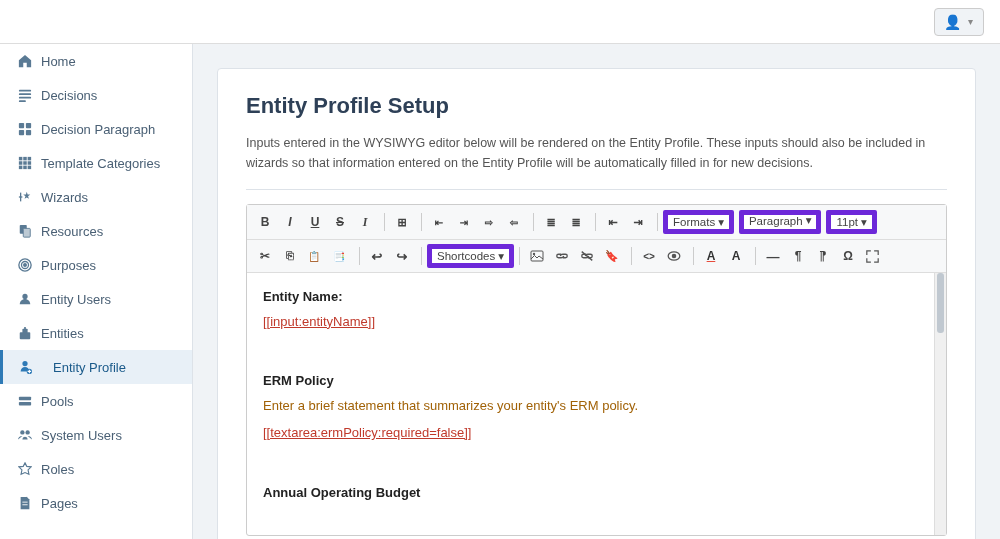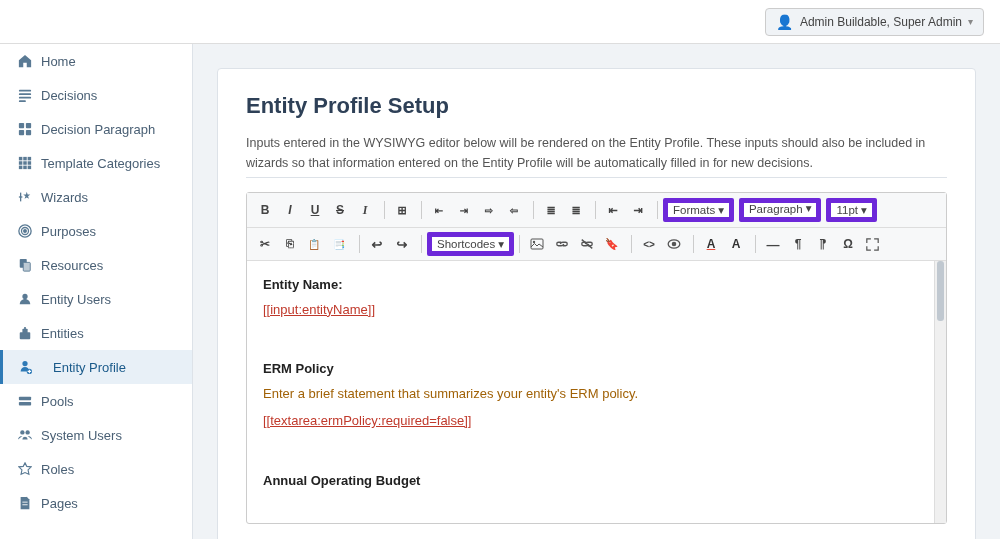--- a/index.html
+++ b/index.html
@@ -77,21 +77,21 @@
     .page-title {
       font-size: 22px;
       font-weight: 700;
       color: #2e4057;
       margin-bottom: 14px;
     }
     .page-desc {
       font-size: 12.5px;
       color: #555;
       line-height: 1.6;
-      margin-bottom: 4px;
+      margin-bottom: 16px;
       max-width: 680px;
     }
     .divider {
       border: none;
       border-top: 1px solid #dde2e8;
       margin-bottom: 14px;
     }
 
     
     .editor-container {
@@ -196,21 +196,20 @@
       background: #c0c8d0;
       border-radius: 3px;
     }
   </style>
 </head>
 <body>
 
 <div class="topbar">
   <div class="user-badge">
     <span class="person-icon">👤</span>
-    <span>Admin Buildable, Super Admin</span>
     <span class="caret">▾</span>
   </div>
 </div>
 
 <div class="layout">
 
   <nav class="sidebar">
 
     <div class="sidebar-item">
       <div class="sidebar-icon">
@@ -268,38 +267,38 @@
             <path d="M10 2l1 3h3l-2.5 2 1 3L10 8.5 7.5 10l1-3L6 5h3z"></path>
             <line x1="3" y1="3" x2="3" y2="13" stroke="#5a7a94" stroke-width="1.5"></line>
             <line x1="1" y1="8" x2="5" y2="8" stroke="#5a7a94" stroke-width="1.5"></line>
           </svg>
       </div>
       <span>Wizards</span>
     </div>
 
     <div class="sidebar-item">
       <div class="sidebar-icon">
+        <svg width="14" height="14" viewBox="0 0 16 16" fill="#5a7a94">
+            <rect x="2" y="1" width="8" height="10" rx="1"></rect>
+            <rect x="6" y="5" width="8" height="10" rx="1" fill="white" stroke="#5a7a94" stroke-width="1"></rect>
+            <rect x="6" y="5" width="8" height="10" rx="1" fill="#5a7a94" opacity="0.4"></rect>
+          </svg>
+      </div>
+      <span>Resources</span>
+    </div>
+
+    <div class="sidebar-item">
+      <div class="sidebar-icon">
         <svg width="14" height="14" viewBox="0 0 16 16" fill="none" stroke="#5a7a94" stroke-width="1.5">
             <circle cx="8" cy="8" r="7"></circle>
             <circle cx="8" cy="8" r="4"></circle>
             <circle cx="8" cy="8" r="1.5" fill="#5a7a94"></circle>
           </svg>
       </div>
       <span>Purposes</span>
-    </div>
-
-    <div class="sidebar-item">
-      <div class="sidebar-icon">
-        <svg width="14" height="14" viewBox="0 0 16 16" fill="#5a7a94">
-            <rect x="2" y="1" width="8" height="10" rx="1"></rect>
-            <rect x="6" y="5" width="8" height="10" rx="1" fill="white" stroke="#5a7a94" stroke-width="1"></rect>
-            <rect x="6" y="5" width="8" height="10" rx="1" fill="#5a7a94" opacity="0.4"></rect>
-          </svg>
-      </div>
-      <span>Resources</span>
     </div>
 
     <div class="sidebar-item">
       <div class="sidebar-icon">
         <svg width="14" height="14" viewBox="0 0 16 16" fill="#5a7a94">
             <circle cx="8" cy="5" r="3"></circle>
             <path d="M2 14c0-3.3 2.7-6 6-6s6 2.7 6 6"></path>
           </svg>
       </div>
       <span>Entity Users</span>

